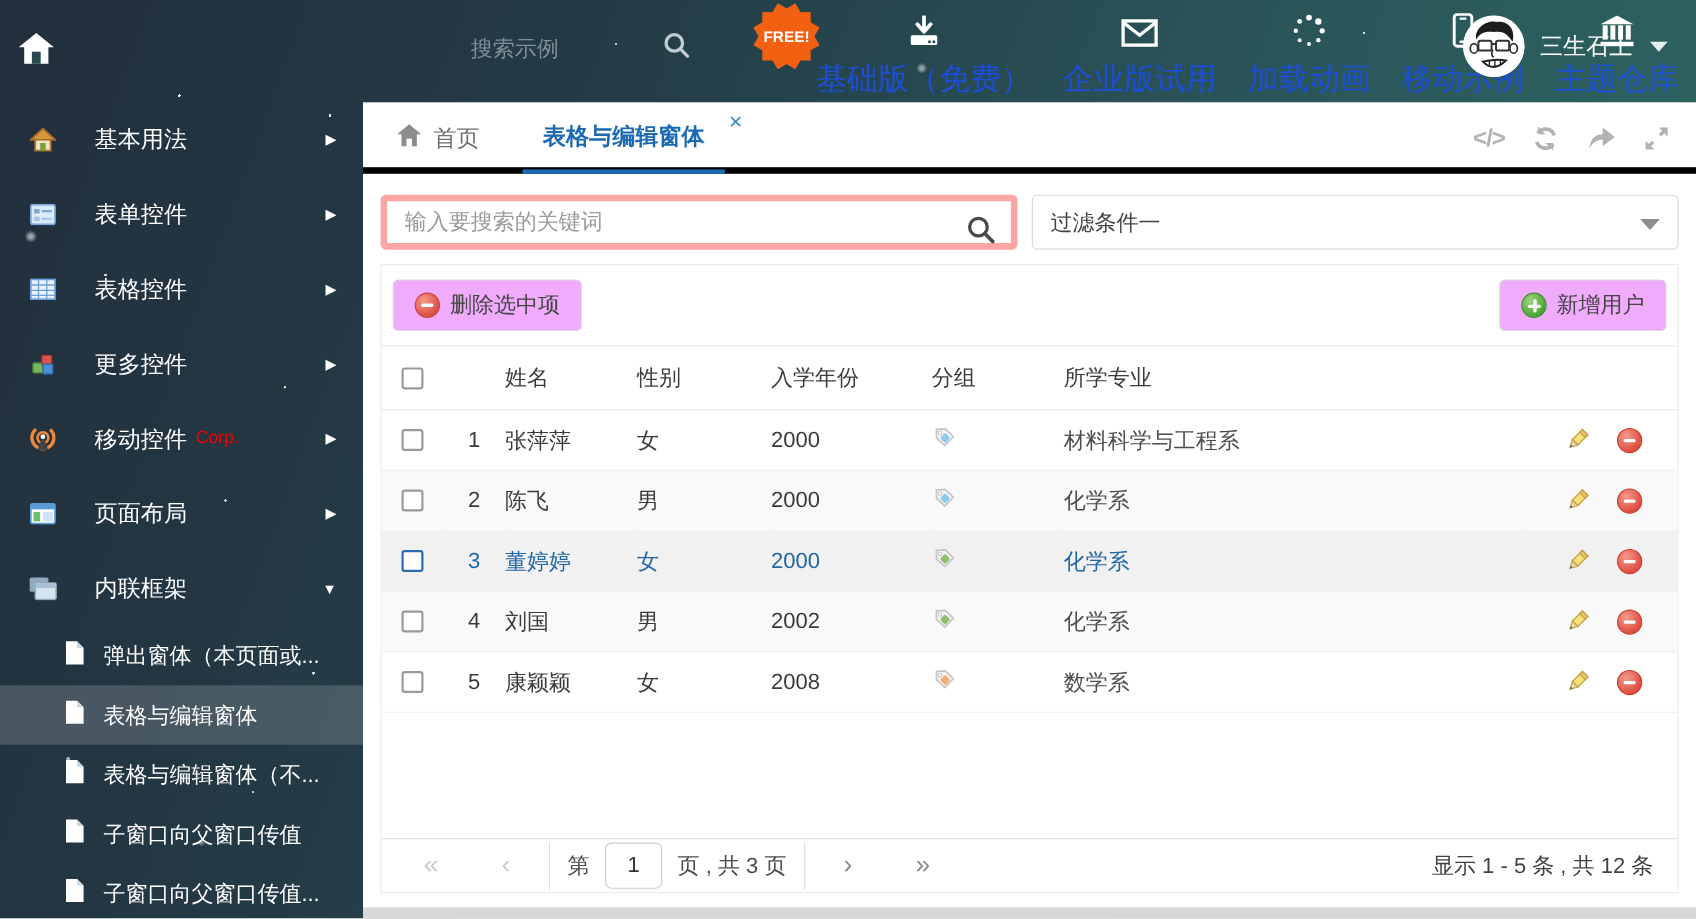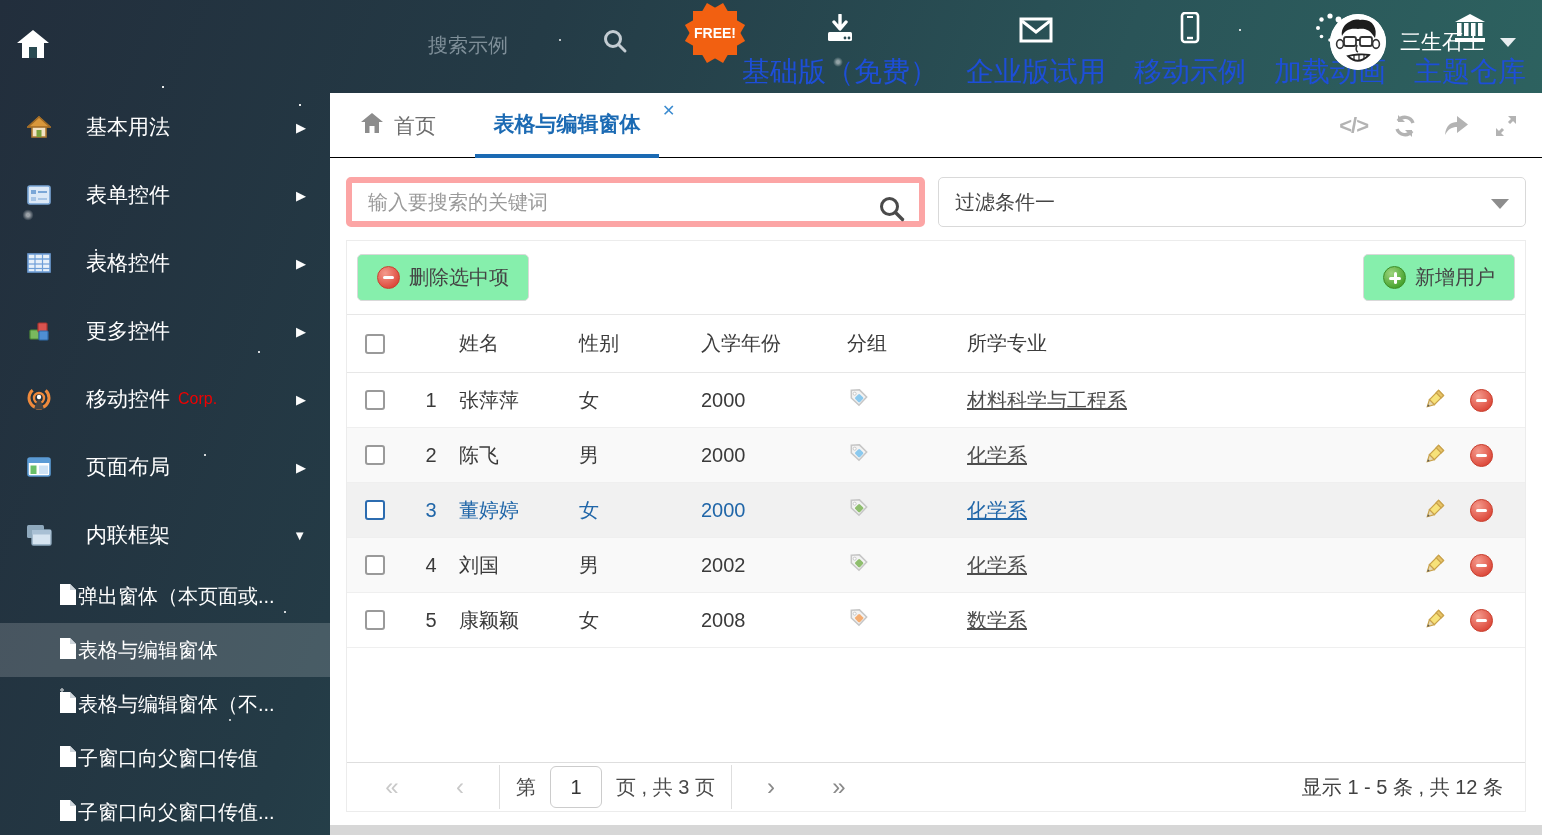--- a/index.html
+++ b/index.html
@@ -57,28 +57,28 @@
 
   
   aside { position:absolute; top:93px; left:0; width:330px; bottom:0; color:#fff; overflow:hidden; }
   .side-item { height:68px; display:flex; align-items:center; padding:0 24px 0 26px; cursor:pointer; }
   .side-item .si-icon { width:26px; display:flex; justify-content:center; }
   .side-item .si-label { font-size:21px; margin-left:34px; white-space:nowrap; }
   .side-badge { color:#ff1republic100; color:#f00000; font-size:16px; margin-left:8px; }
   .side-arrow { margin-left:auto; font-size:13px; color:#fdfdfd; }
   .side-sub { height:54px; display:flex; align-items:center; padding-left:58px; cursor:pointer; }
   .side-sub.active { background:rgba(255,255,255,.17); }
-  .side-sub .ss-label { font-size:20px; white-space:nowrap; }
+  .side-sub .ss-label { font-size:20px; margin-left:16px; white-space:nowrap; }
 
   
   main { position:absolute; top:93px; left:330px; right:0; bottom:0; background:#fff; }
   .bottom-strip { position:absolute; left:0; right:0; bottom:0; height:10px; background:#d7d7d7; }
 
   
-  .tabbar { position:relative; height:65px; border-bottom:1px solid #000000; }
+  .tabbar { position:relative; height:65px; border-bottom:6px solid #000000; }
   .tab-home { position:absolute; left:30px; top:0; height:65px; display:flex; align-items:center; gap:10px;
     color:#6e6e6e; font-size:21px; cursor:pointer; }
   .tab-active { position:absolute; left:145px; top:0; height:65px; width:184px; display:flex;
     align-items:center; justify-content:center; color:#1b6ab3; font-size:21px; font-weight:bold;
     border-bottom:4px solid #1b6ab3; cursor:pointer; }
   .tab-close { position:absolute; left:332px; top:8px; color:#3b8bd0; font-size:16px; font-weight:bold; cursor:pointer; }
   .tab-tools { position:absolute; right:24px; top:0; height:65px; display:flex; align-items:center; gap:24px; }
   .tool-icon { color:#b3b3b3; cursor:pointer; display:flex; align-items:center; }
   .code-glyph { font-size:22px; font-weight:bold; letter-spacing:-1px; }
 
@@ -93,21 +93,21 @@
   .dropdown { position:relative; flex:1; height:50px; border:1px solid #d9d9d9; border-radius:5px;
     display:flex; align-items:center; padding:0 16px; font-size:20px; color:#444; cursor:pointer; }
   .dd-caret { position:absolute; right:16px; top:21px; width:0; height:0;
     border-left:9px solid transparent; border-right:9px solid transparent; border-top:10px solid #8d8d8d; }
 
   
   .panel { position:absolute; left:16px; right:16px; top:147px; bottom:23px;
     border:1px solid #ececec; display:flex; flex-direction:column; background:#fff; }
   .toolbar { height:73px; display:flex; align-items:center; padding:0 10px; }
   .btn { height:47px; display:flex; align-items:center; gap:9px; padding:0 19px;
-    border:1px solid #d9d9d9; border-radius:5px; background:#86efac; font-size:20px; color:#444; cursor:pointer; }
+    border:1px solid #d9d9d9; border-radius:5px; background:#f0abfc; font-size:20px; color:#444; cursor:pointer; }
   .btn.add { margin-left:auto; }
   .circ { width:23px; height:23px; border-radius:50%; position:relative; flex:0 0 auto; }
   .circ.red { background:radial-gradient(circle at 35% 30%, #f49a8c, #dd4a3c 75%); border:1px solid #c8402f; }
   .circ.red::after { content:""; position:absolute; left:5px; top:9px; width:11px; height:3px;
     background:#fff; border-radius:2px; }
   .circ.green { background:radial-gradient(circle at 35% 30%, #9ed47f, #46a32e 75%); border:1px solid #3c8d26; }
   .circ.green::before { content:""; position:absolute; left:5px; top:9.5px; width:12px; height:3px; background:#fff; border-radius:2px; }
   .circ.green::after { content:""; position:absolute; left:9.5px; top:5px; width:3px; height:12px; background:#fff; border-radius:2px; }
 
   
@@ -115,21 +115,21 @@
   thead th { height:58px; border-top:1px solid #e7e7e7; border-bottom:1px solid #e7e7e7;
     font-weight:normal; font-size:20px; color:#3c3c3c; text-align:left; }
   tbody td { height:55px; border-bottom:1px solid #efefef; font-size:20px; color:#3a3a3a; }
   tbody tr:nth-child(even) { background:#f9f9f9; }
   tbody tr.selected { background:#f1f1f1; }
   tbody tr.selected td, tbody tr.selected a { color:#2066a8 !important; }
   td.c-num, th.c-num { text-align:center; }
   .checkbox { width:20px; height:20px; border:2px solid #9a9a9a; border-radius:3px; background:#fff;
     margin-left:18px; cursor:pointer; }
   tr.selected .checkbox { border-color:#2c6cb0; }
-  a.major-link { color:#4d4d4d; text-decoration:underline; cursor:pointer; }
+  a.major-link { color:#4d4d4d; cursor:pointer; }
   .c-actions .act-wrap { display:flex; justify-content:flex-end; align-items:center; gap:24px; padding-right:32px; }
   .act-icon { cursor:pointer; display:flex; }
   .minus-badge { width:23px; height:23px; border-radius:50%; position:relative;
     background:radial-gradient(circle at 35% 30%, #f49a8c, #dd4a3c 75%); border:1px solid #c8402f; }
   .minus-badge::after { content:""; position:absolute; left:5px; top:9px; width:11px; height:3px;
     background:#fff; border-radius:2px; }
 
   .panel-spacer { flex:1; }
 
   
@@ -188,42 +188,42 @@
         <span class="ni-icon">
           <svg width="34" height="28" viewBox="0 0 34 28">
               <rect x="2" y="3" width="30" height="22" fill="none" stroke="#fff" stroke-width="3"></rect>
               <path d="M3 5 L17 16 L31 5" fill="none" stroke="#fff" stroke-width="3"></path>
             </svg>
         </span>
         <span class="ni-label">企业版试用</span>
       </div>
       <div class="nav-item">
         <span class="ni-icon">
-          <svg width="20" height="32" viewBox="0 0 20 32">
-              <rect x="2" y="1" width="16" height="29" rx="3" fill="none" stroke="#fff" stroke-width="2.6"></rect>
-              <line x1="7" y1="5" x2="13" y2="5" stroke="#fff" stroke-width="2"></line>
-              <line x1="7" y1="26" x2="13" y2="26" stroke="#fff" stroke-width="2.4"></line>
-            </svg>
-        </span>
-        <span class="ni-label">移动示例</span>
-      </div>
-      <div class="nav-item">
-        <span class="ni-icon">
           <svg width="32" height="32" viewBox="0 0 32 32" fill="#fff">
               <circle cx="16" cy="4" r="2.6"></circle>
               <circle cx="24.5" cy="7.5" r="2.9"></circle>
               <circle cx="28" cy="16" r="2.4"></circle>
               <circle cx="24.5" cy="24.5" r="2"></circle>
               <circle cx="16" cy="28" r="1.8"></circle>
               <circle cx="7.5" cy="24.5" r="1.8"></circle>
               <circle cx="4" cy="16" r="2"></circle>
               <circle cx="7.5" cy="7.5" r="2.2"></circle>
             </svg>
         </span>
         <span class="ni-label">加载动画</span>
+      </div>
+      <div class="nav-item">
+        <span class="ni-icon">
+          <svg width="20" height="32" viewBox="0 0 20 32">
+              <rect x="2" y="1" width="16" height="29" rx="3" fill="none" stroke="#fff" stroke-width="2.6"></rect>
+              <line x1="7" y1="5" x2="13" y2="5" stroke="#fff" stroke-width="2"></line>
+              <line x1="7" y1="26" x2="13" y2="26" stroke="#fff" stroke-width="2.4"></line>
+            </svg>
+        </span>
+        <span class="ni-label">移动示例</span>
       </div>
       <div class="nav-item">
         <span class="ni-icon">
           <svg width="34" height="30" viewBox="0 0 34 30" fill="#fff">
               <path d="M17 0 L32 8 H2 Z"></path>
               <rect x="4" y="9" width="4.5" height="13"></rect>
               <rect x="11" y="9" width="4.5" height="13"></rect>
               <rect x="18" y="9" width="4.5" height="13"></rect>
               <rect x="25" y="9" width="4.5" height="13"></rect>
               <rect x="2" y="24" width="30" height="4"></rect>

